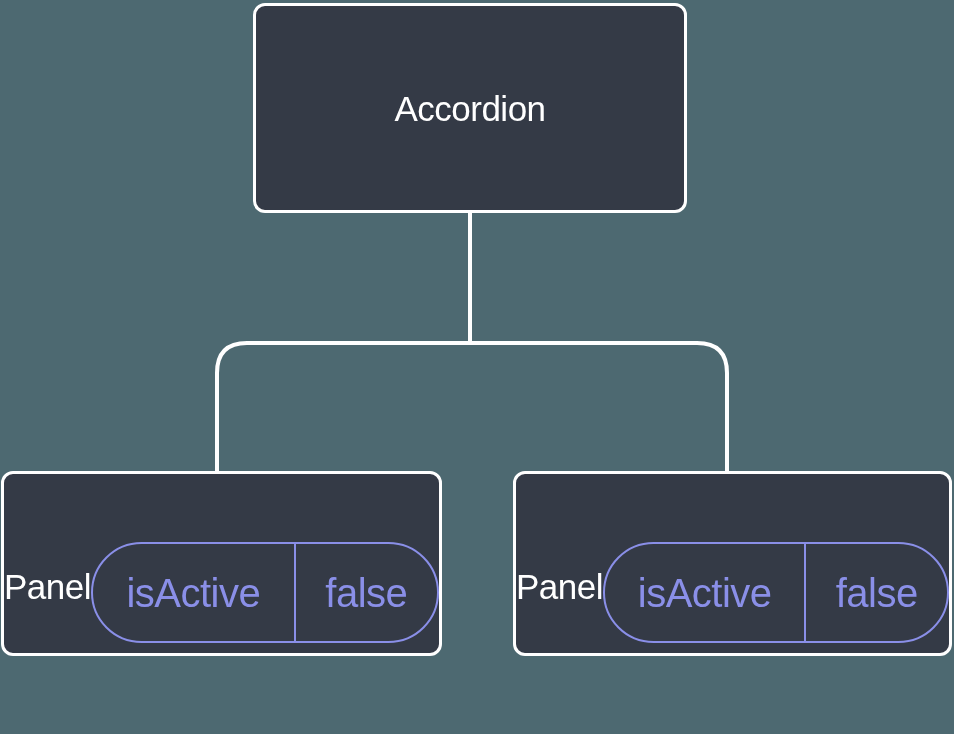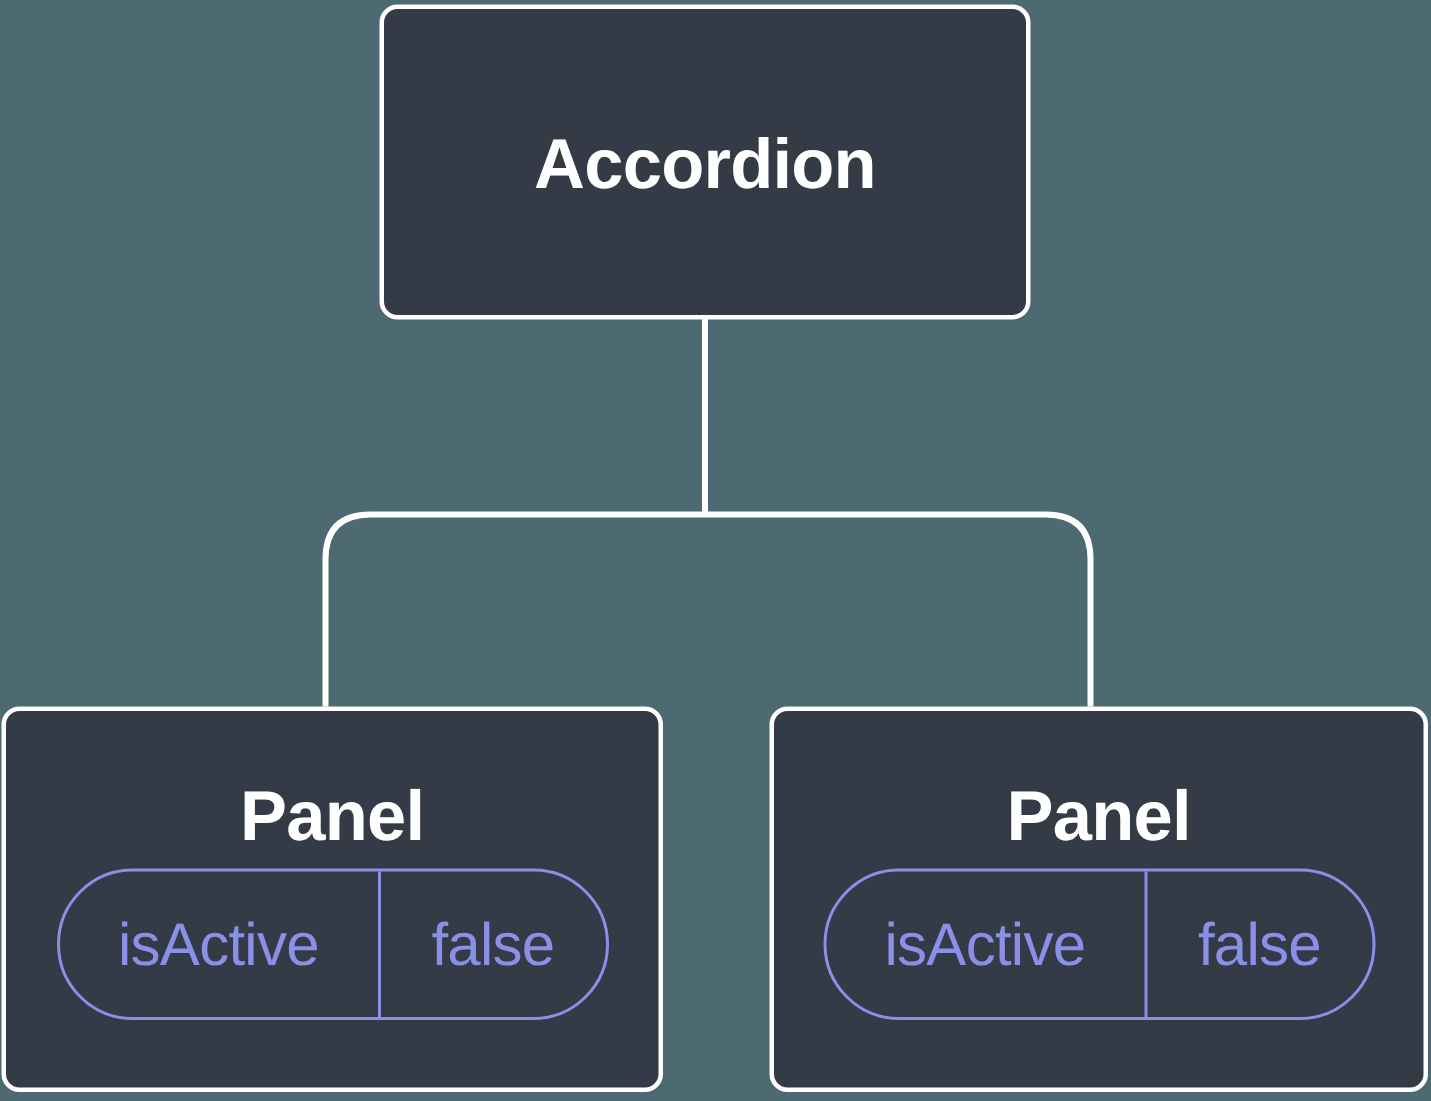--- a/index.html
+++ b/index.html
@@ -37,31 +37,31 @@
   .node-root {
     left: 253px;
     top: 3px;
     width: 434px;
     height: 210px;
     display: flex;
     align-items: center;
     justify-content: center;
   }
   .node-label {
-    font-size: 47px;
-    font-weight: 700;
+    font-size: 35px;
+    font-weight: 400;
     letter-spacing: -0.5px;
     color: #ffffff;
     line-height: 1;
   }
   .node-panel {
     top: 471px;
-    height: 257px;
+    height: 185px;
     display: flex;
-    flex-direction: column;
+    flex-direction: row;
     align-items: center;
     padding-top: 46px;
   }
   .node-panel-left  { left: 1px;   width: 441px; }
   .node-panel-right { left: 513px; width: 439px; }
   .prop-pill {
     box-sizing: border-box;
     margin-top: 12px;
     width: 368px;
     height: 101px;

